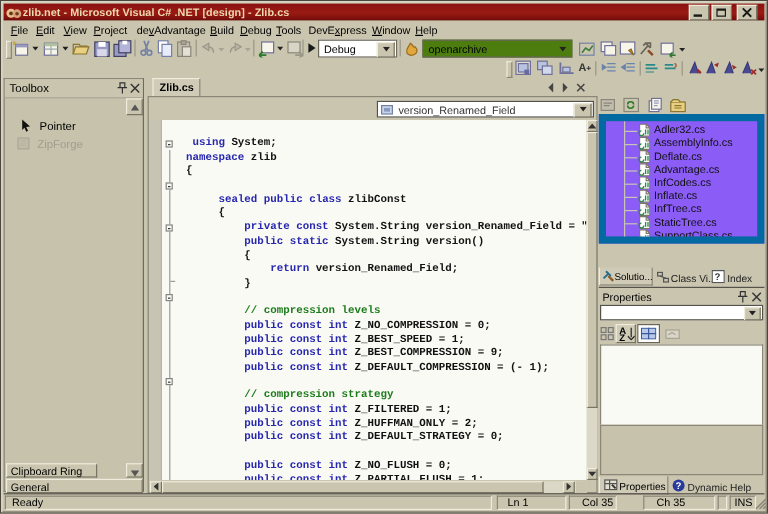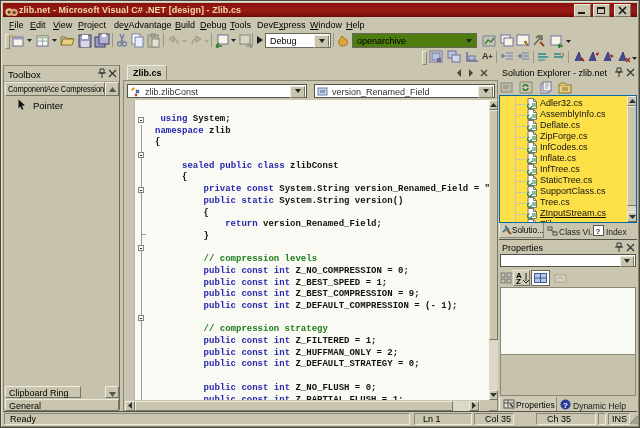--- a/index.html
+++ b/index.html
@@ -251,36 +251,40 @@
     <div class="abs" style="left:0;top:0;width:115px;height:15px;background:#c9c5ae;border-bottom:1px solid #a8a496;">
       <span style="position:absolute;left:4px;top:3px;font-size:9.5px;">Toolbox</span>
       <svg style="position:absolute;left:92px;top:2px;" width="10" height="11">
           <path d="M4 1 h4 v4 h-4z M6 5 v5 M2 5 h8" stroke="#333" fill="none"></path>
         </svg>
       <svg style="position:absolute;left:104px;top:3px;" width="9" height="9">
           <path d="M1 1 L8 8 M8 1 L1 8" stroke="#333" stroke-width="1.2"></path>
         </svg>
     </div>
 
-    <div class="abs raised" style="left:1px;top:16px;width:100px;height:14px;background:#c9c5ae;box-sizing:border-box;">
-      <span style="position:absolute;left:2px;top:2px;font-size:8.2px;letter-spacing:-0.15px;white-space:nowrap;display:inline-block;transform:scaleX(0.93);transform-origin:0 0;">ComponentAce Compression</span>
-    </div>
     <div class="abs raised" style="left:101px;top:16px;width:14px;height:14px;background:#c9c5ae;box-sizing:border-box;">
       <svg style="position:absolute;left:2px;top:3px;" width="9" height="7">
           <path d="M4.5 1 L8 6 L1 6z" fill="#555"></path>
         </svg>
     </div>
 
     <div class="abs" style="left:1px;top:31px;width:114px;height:15px;">
       <svg style="position:absolute;left:12px;top:2px;" width="10" height="12">
           <path d="M1.5 0.5 L8 6.5 L4.8 6.8 L6.4 10 L4.9 10.8 L3.4 7.5 L1.5 9.3 Z" fill="#111"></path>
         </svg>
       <span style="position:absolute;left:28px;top:3px;font-size:9.5px;">Pointer</span>
     </div>
 
+    <div class="abs" style="left:1px;top:46px;width:114px;height:15px;">
+      <svg style="position:absolute;left:9px;top:2px;" width="12" height="11">
+          <rect x="1" y="1" width="9" height="9" fill="#c0bca6" stroke="#aaa698"></rect>
+          <path d="M3 3 h5 M3 5 h5 M3 7 h5" stroke="#b8b3a0"></path>
+        </svg>
+      <span style="position:absolute;left:26px;top:3px;font-size:9.5px;color:#a19d8f;">ZipForge</span>
+    </div>
 
     <div class="abs raised" style="left:1px;top:320px;width:76px;height:12px;background:#c9c5ae;box-sizing:border-box;">
       <span style="position:absolute;left:3px;top:1px;font-size:9px;">Clipboard Ring</span>
     </div>
     <div class="abs raised" style="left:101px;top:320px;width:14px;height:12px;background:#c9c5ae;box-sizing:border-box;">
       <svg style="position:absolute;left:2px;top:4px;" width="9" height="7">
           <path d="M1 1 L8 1 L4.5 6z" fill="#555"></path>
         </svg>
     </div>
     <div class="abs raised" style="left:1px;top:333px;width:114px;height:12px;background:#c9c5ae;box-sizing:border-box;">
@@ -300,32 +304,20 @@
       <svg class="abs" style="left:344px;top:5px;" width="8" height="8">
           <path d="M2 0 L6 4 L2 8z" fill="#444"></path>
         </svg>
       <svg class="abs" style="left:357px;top:5px;" width="8" height="8">
           <path d="M1 1 L7 7 M7 1 L1 7" stroke="#444" stroke-width="1.3"></path>
         </svg>
     </div>
 
     <div class="abs" style="left:0;top:16px;width:375px;height:331px;background:#c9c5ae;border:1px solid #8a8678;box-sizing:border-box;">
 
-      <div class="abs" style="left:3px;top:3px;width:180px;height:14px;background:#fff;border:1px solid #55524a;box-sizing:border-box;">
-        <svg style="position:absolute;left:2px;top:1px;" width="13" height="11">
-            <path d="M1 3 l3 -2 1 2 -3 2z" fill="#d8a030"></path>
-            <path d="M6 4 l3 3 m0 -3 l-3 3" stroke="#3a5a9a" stroke-width="1.6"></path>
-            <path d="M5 8 l2 2 m0 -2 l-2 2" stroke="#a03a3a" stroke-width="1.4"></path>
-          </svg>
-        <span style="position:absolute;left:17px;top:2px;font-size:9px;color:#333;">zlib.zlibConst</span>
-        <div style="position:absolute;right:1px;top:1px;width:13px;height:10px;background:#c9c5ae;border:1px solid #efecdd;border-right-color:#787464;border-bottom-color:#787464;"></div>
-        <svg style="position:absolute;right:4px;top:4px;" width="7" height="5">
-            <path d="M0 0 L6 0 3 4z" fill="#222"></path>
-          </svg>
-      </div>
       <div class="abs" style="left:190px;top:3px;width:181px;height:14px;background:#fff;border:1px solid #55524a;box-sizing:border-box;">
         <svg style="position:absolute;left:2px;top:1px;" width="13" height="11">
             <rect x="1" y="2" width="9" height="7" fill="#c8d4e8" stroke="#7480a8"></rect>
             <rect x="3" y="4" width="5" height="3" fill="#8a9ac0"></rect>
           </svg>
         <span style="position:absolute;left:17px;top:2px;font-size:9px;color:#333;">version_Renamed_Field</span>
         <div style="position:absolute;right:1px;top:1px;width:13px;height:10px;background:#c9c5ae;border:1px solid #efecdd;border-right-color:#787464;border-bottom-color:#787464;"></div>
         <svg style="position:absolute;right:4px;top:4px;" width="7" height="5">
             <path d="M0 0 L6 0 3 4z" fill="#222"></path>
           </svg>
@@ -394,29 +386,20 @@
         <svg class="abs" style="left:347px;top:1px;" width="5" height="7">
             <path d="M4 3.5 L0 0 L0 7z" fill="#333"></path>
           </svg>
         <div class="abs" style="left:355px;top:0;width:9px;height:10px;background:#c9c5ae;"></div>
       </div>
     </div>
   </div>
 
   <div id="rightpane" class="abs" style="left:499px;top:64px;width:138px;height:347px;">
 
-    <div class="abs" style="left:0;top:2px;width:138px;height:14px;">
-      <span style="position:absolute;left:3px;top:2px;font-size:9px;white-space:nowrap;">Solution Explorer - zlib.net</span>
-      <svg style="position:absolute;left:114px;top:1px;" width="10" height="11">
-          <path d="M4 1 h4 v4 h-4z M6 5 v5 M2 5 h8" stroke="#333" fill="none"></path>
-        </svg>
-      <svg style="position:absolute;left:127px;top:2px;" width="9" height="9">
-          <path d="M1 1 L8 8 M8 1 L1 8" stroke="#333" stroke-width="1.2"></path>
-        </svg>
-    </div>
 
     <div class="abs" style="left:0;top:16px;width:138px;height:15px;">
       <svg style="position:absolute;left:1px;top:1px;" width="14" height="13">
           <rect x="1" y="2" width="11" height="9" fill="#c0bcae" stroke="#8a8678"></rect>
           <path d="M3 5 h7 M3 7 h5" stroke="#8a8678"></path>
         </svg>
       <svg style="position:absolute;left:20px;top:1px;" width="14" height="13">
           <rect x="1" y="1" width="12" height="11" fill="none" stroke="#8a8678"></rect>
           <path d="M4 6 c0 -3 5 -3 5 0 m0 1 c0 3 -5 3 -5 0" stroke="#2a7a2a" fill="none" stroke-width="1.3"></path>
         </svg>
@@ -425,21 +408,21 @@
           <rect x="4" y="1" width="8" height="9" fill="#f7f5ea" stroke="#70709a"></rect>
           <path d="M6 3 h4 M6 5 h4 M6 7 h3" stroke="#9a9ac0"></path>
         </svg>
       <svg style="position:absolute;left:59px;top:1px;" width="15" height="13">
           <rect x="1" y="4" width="12" height="8" fill="#e8d080" stroke="#8a7430"></rect>
           <path d="M1 4 l2 -2 h4 l2 2" fill="#e8d080" stroke="#8a7430"></path>
           <path d="M4 7 h6 M4 9 h6" stroke="#8a7430"></path>
         </svg>
     </div>
 
-    <div class="abs" style="left:0;top:31px;width:138px;height:128px;background:#fde047;border:1px solid #0369a1;box-sizing:border-box;overflow:hidden;" id="setree">
+    <div class="abs" style="left:0;top:31px;width:138px;height:108px;background:#8b5cf6;border:6px solid #0369a1;box-sizing:border-box;overflow:hidden;" id="setree">
 
       <div class="abs" style="left:15px;top:0;width:1px;height:126px;background:#c8c4b6;"></div>
       <div class="abs" style="left:15px;top:8px;width:11px;height:1px;background:#c8c4b6;"></div>
       <svg class="abs" style="left:27px;top:2px;" width="10" height="11">
           <path d="M1 0.5 L6.5 0.5 L9.5 3.5 L9.5 10.5 L1 10.5 Z" fill="#fff" stroke="#7a7668"></path>
           <path d="M6.5 0.5 L6.5 3.5 L9.5 3.5" fill="none" stroke="#7a7668"></path>
           <path d="M2.5 6 a2 2 0 1 0 2 2 M6 5 v4 m2 -4 v4" stroke="#2a8a4a" fill="none" stroke-width="1.1"></path>
         </svg>
       <div class="ti" style="left:40px;top:2px;">Adler32.cs</div>
       <div class="abs" style="left:15px;top:19px;width:11px;height:1px;background:#c8c4b6;"></div>
@@ -455,21 +438,21 @@
           <path d="M6.5 0.5 L6.5 3.5 L9.5 3.5" fill="none" stroke="#7a7668"></path>
           <path d="M2.5 6 a2 2 0 1 0 2 2 M6 5 v4 m2 -4 v4" stroke="#2a8a4a" fill="none" stroke-width="1.1"></path>
         </svg>
       <div class="ti" style="left:40px;top:24px;">Deflate.cs</div>
       <div class="abs" style="left:15px;top:41px;width:11px;height:1px;background:#c8c4b6;"></div>
       <svg class="abs" style="left:27px;top:35px;" width="10" height="11">
           <path d="M1 0.5 L6.5 0.5 L9.5 3.5 L9.5 10.5 L1 10.5 Z" fill="#fff" stroke="#7a7668"></path>
           <path d="M6.5 0.5 L6.5 3.5 L9.5 3.5" fill="none" stroke="#7a7668"></path>
           <path d="M2.5 6 a2 2 0 1 0 2 2 M6 5 v4 m2 -4 v4" stroke="#2a8a4a" fill="none" stroke-width="1.1"></path>
         </svg>
-      <div class="ti" style="left:40px;top:35px;">ZipForge.cs</div>
+      <div class="ti" style="left:40px;top:35px;">Advantage.cs</div>
       <div class="abs" style="left:15px;top:52px;width:11px;height:1px;background:#c8c4b6;"></div>
       <svg class="abs" style="left:27px;top:46px;" width="10" height="11">
           <path d="M1 0.5 L6.5 0.5 L9.5 3.5 L9.5 10.5 L1 10.5 Z" fill="#fff" stroke="#7a7668"></path>
           <path d="M6.5 0.5 L6.5 3.5 L9.5 3.5" fill="none" stroke="#7a7668"></path>
           <path d="M2.5 6 a2 2 0 1 0 2 2 M6 5 v4 m2 -4 v4" stroke="#2a8a4a" fill="none" stroke-width="1.1"></path>
         </svg>
       <div class="ti" style="left:40px;top:46px;">InfCodes.cs</div>
       <div class="abs" style="left:15px;top:63px;width:11px;height:1px;background:#c8c4b6;"></div>
       <svg class="abs" style="left:27px;top:57px;" width="10" height="11">
           <path d="M1 0.5 L6.5 0.5 L9.5 3.5 L9.5 10.5 L1 10.5 Z" fill="#fff" stroke="#7a7668"></path>

